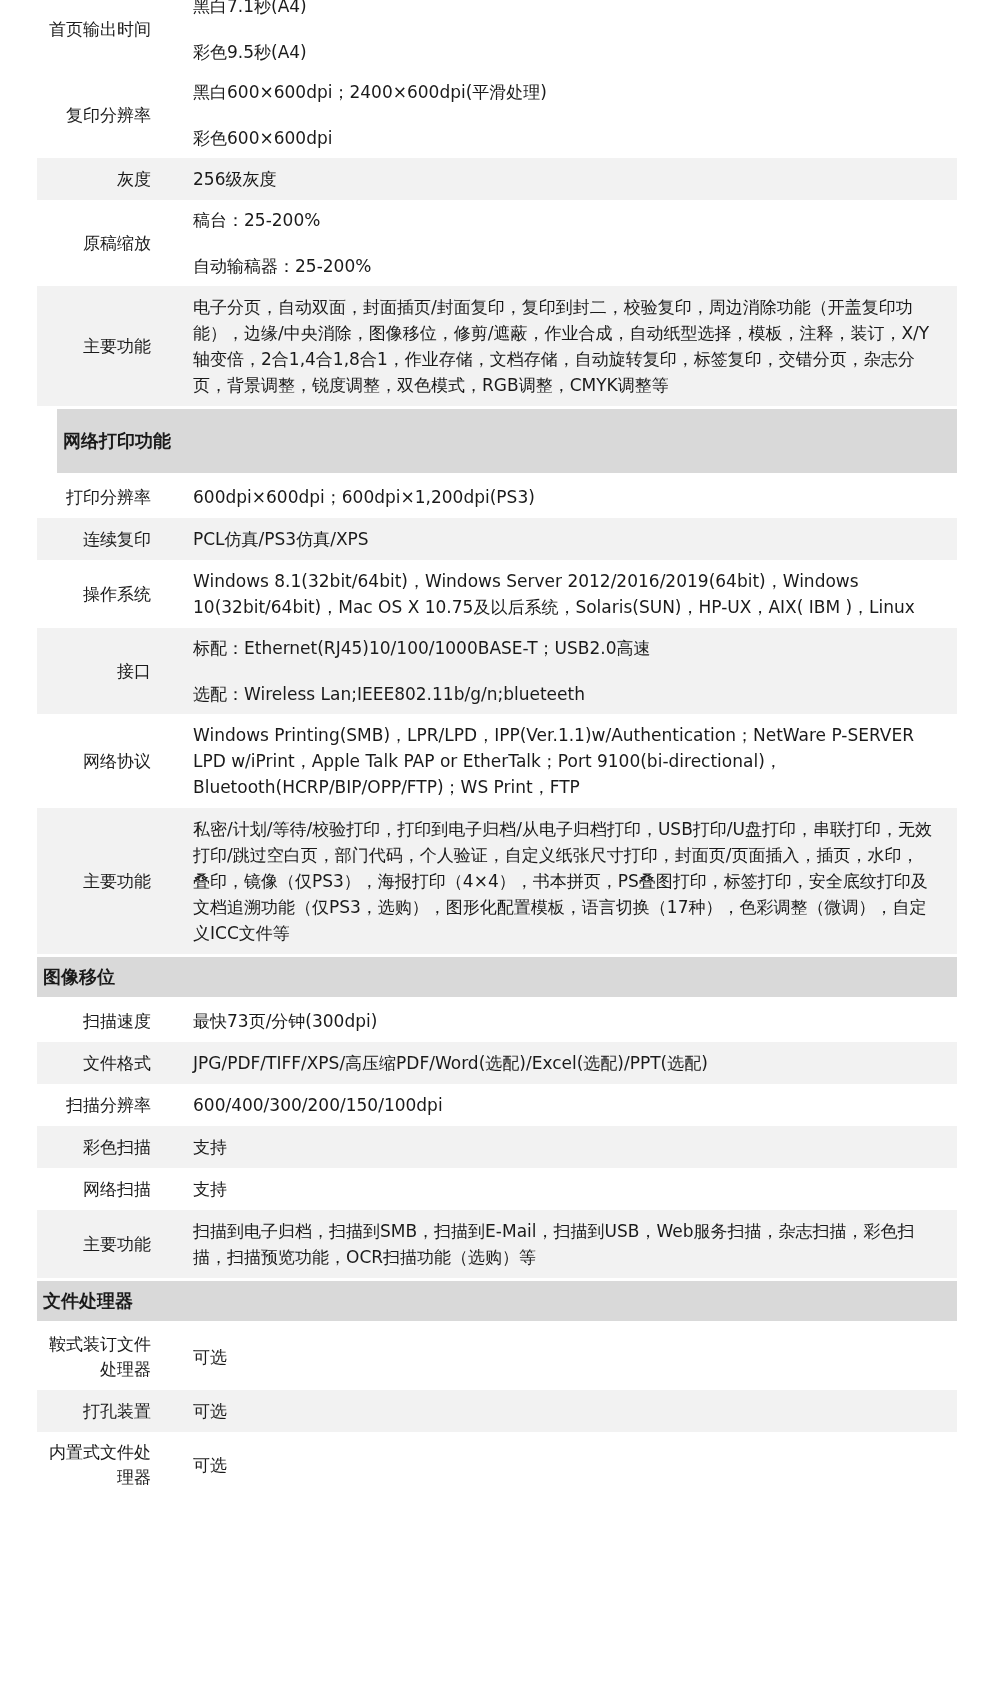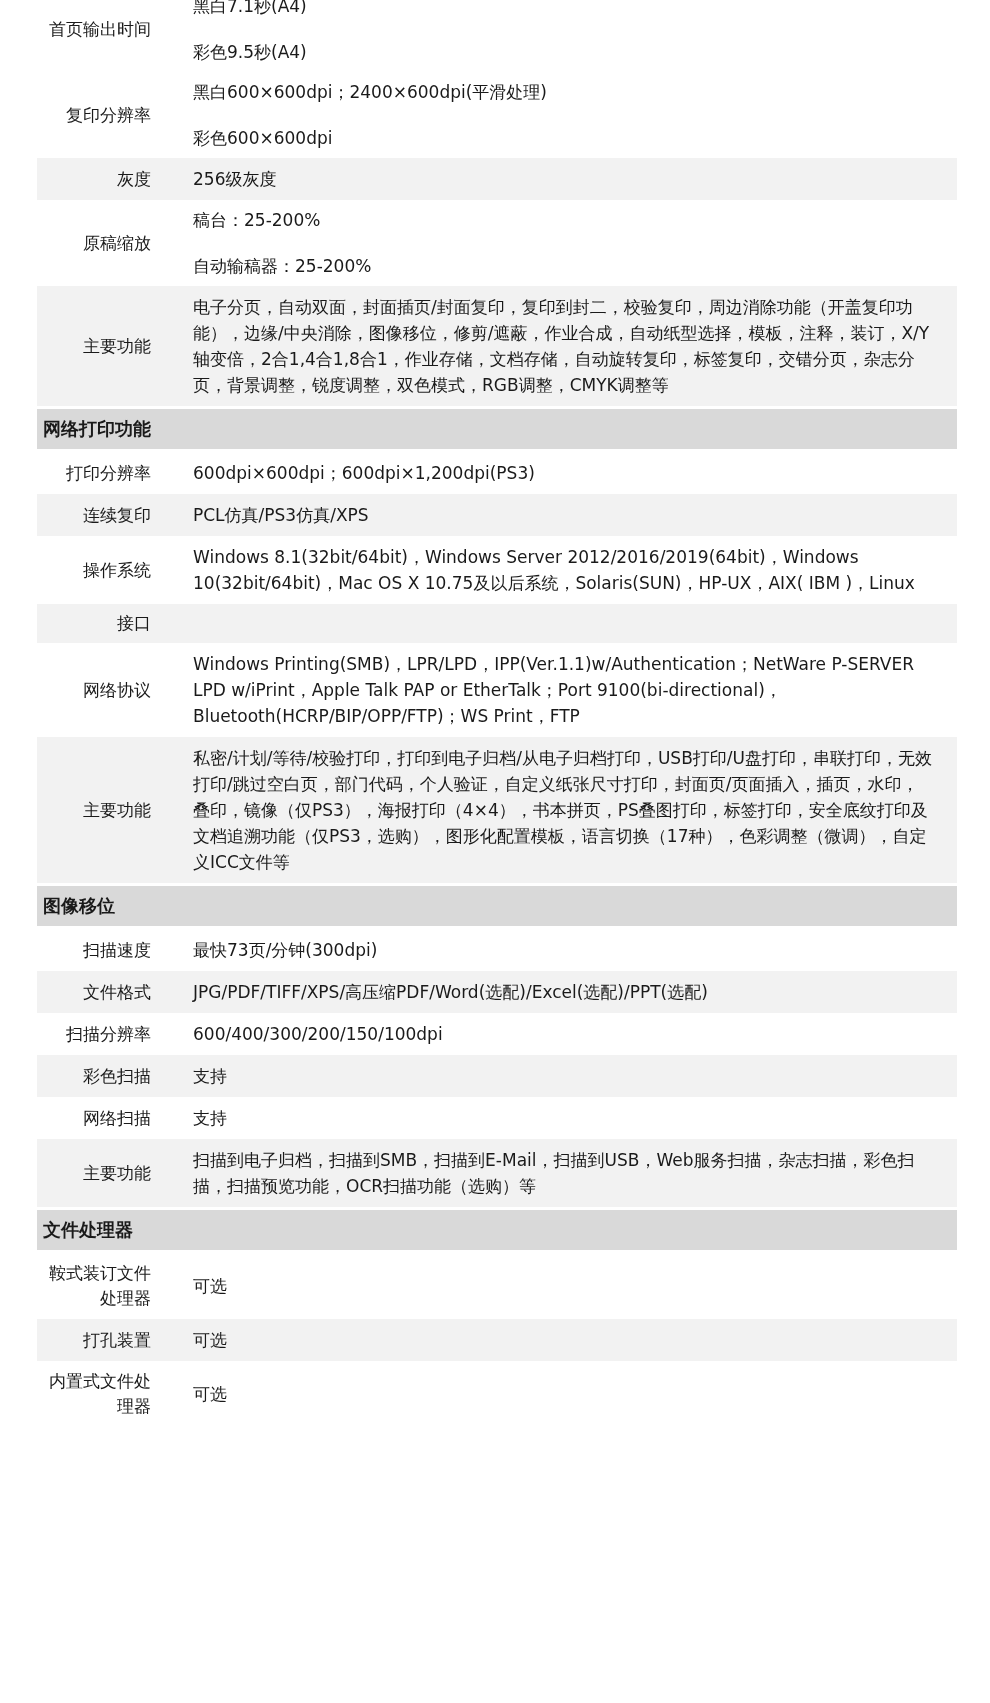--- a/index.html
+++ b/index.html
@@ -55,21 +55,22 @@
   }
   .section {
     background: #d9d9d9;
     font-weight: bold;
     font-size: 18px;
     line-height: 24px;
     padding: 8px 6px;
     margin: 3px 0;
   }
   .section.tall {
-    padding: 8px 6px;
+    padding: 20px 6px;
+    margin-left: 20px;
   }
 </style>
 </head>
 <body>
 
 <div class="spec-table">
     <div class="row first multi">
       <div class="label">首页输出时间</div>
       <div class="value">
         <p>黑白7.1秒(A4)</p>
@@ -116,20 +117,24 @@
       </div>
     </div>
     <div class="row">
       <div class="label">操作系统</div>
       <div class="value">
         <p>Windows 8.1(32bit/64bit)，Windows Server 2012/2016/2019(64bit)，Windows 10(32bit/64bit)，Mac OS X 10.75及以后系统，Solaris(SUN)，HP-UX，AIX( IBM )，Linux</p>
       </div>
     </div>
     <div class="row alt multi">
       <div class="label">接口</div>
+      <div class="value">
+        <p>标配：Ethernet(RJ45)10/100/1000BASE-T；USB2.0高速</p>
+        <p>选配：Wireless Lan;IEEE802.11b/g/n;blueteeth</p>
+      </div>
     </div>
     <div class="row">
       <div class="label">网络协议</div>
       <div class="value">
         <p>Windows Printing(SMB)，LPR/LPD，IPP(Ver.1.1)w/Authentication；NetWare P-SERVER LPD w/iPrint，Apple Talk PAP or EtherTalk；Port 9100(bi-directional)，Bluetooth(HCRP/BIP/OPP/FTP)；WS Print，FTP</p>
       </div>
     </div>
     <div class="row alt">
       <div class="label">主要功能</div>
       <div class="value">

